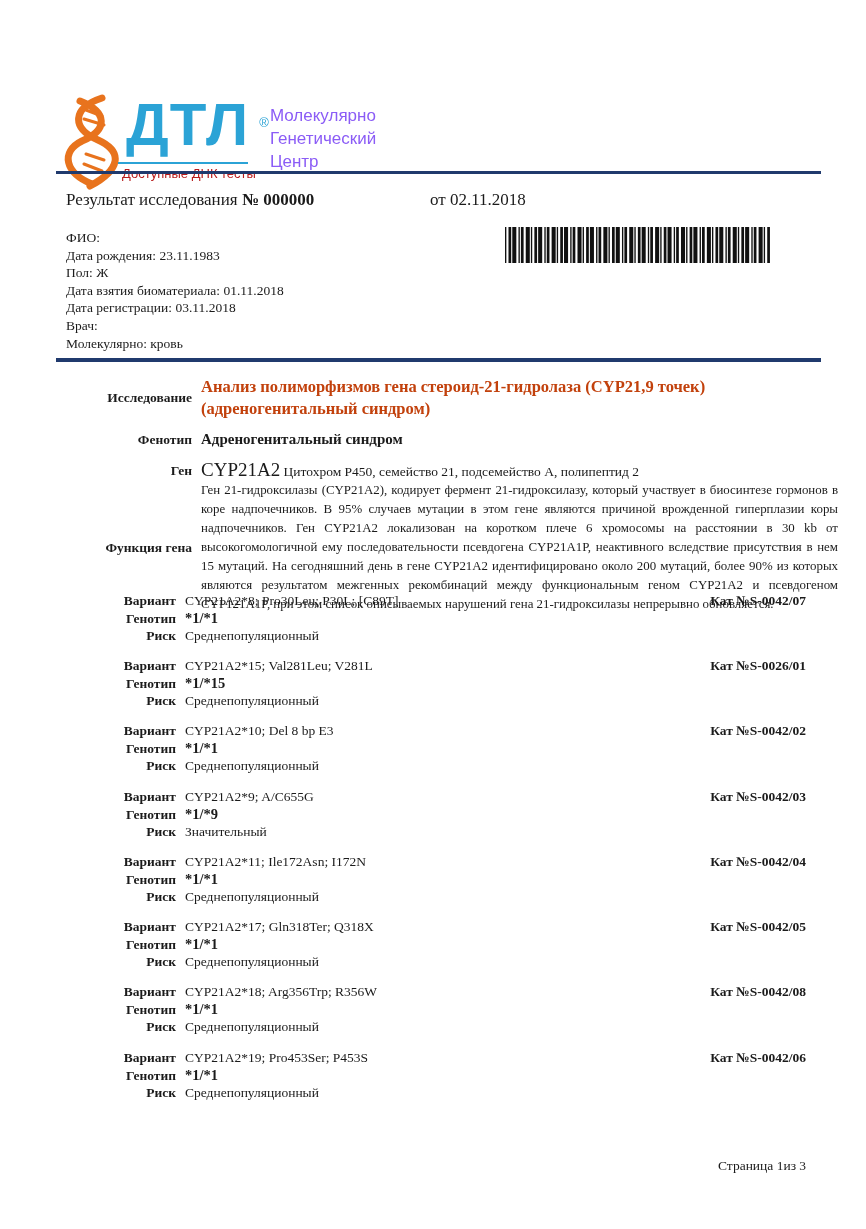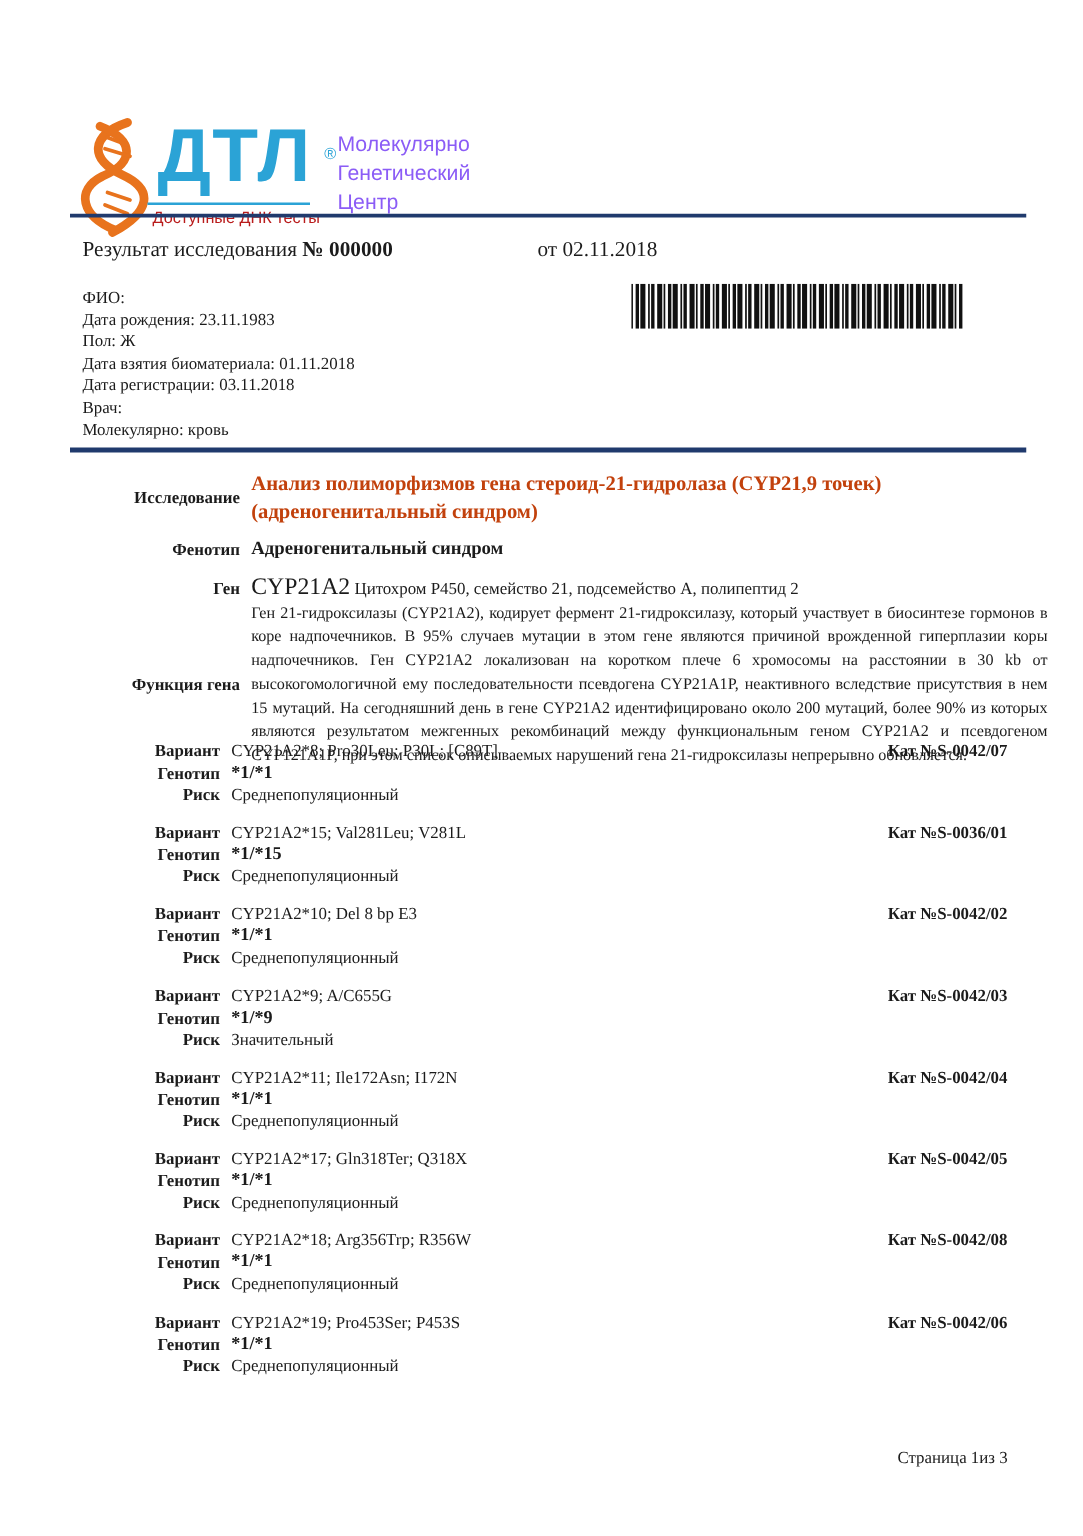--- a/index.html
+++ b/index.html
@@ -194,21 +194,21 @@
         </div>
       <div class="vrow">
           <span class="lbl">Риск</span>
           <span class="val">Среднепопуляционный</span>
         </div>
     </div>
     <div class="vblock" style="top:657px">
       <div class="vrow">
           <span class="lbl">Вариант</span>
           <span class="val">CYP21A2*15; Val281Leu; V281L</span>
-          <span class="cat">Кат №S-0036/01</span>
+          <span class="cat">Кат №S-0026/01</span>
         </div>
       <div class="vrow">
           <span class="lbl">Генотип</span>
           <span class="val genotype-val">*1/*15</span>
         </div>
       <div class="vrow">
           <span class="lbl">Риск</span>
           <span class="val">Среднепопуляционный</span>
         </div>
     </div>

